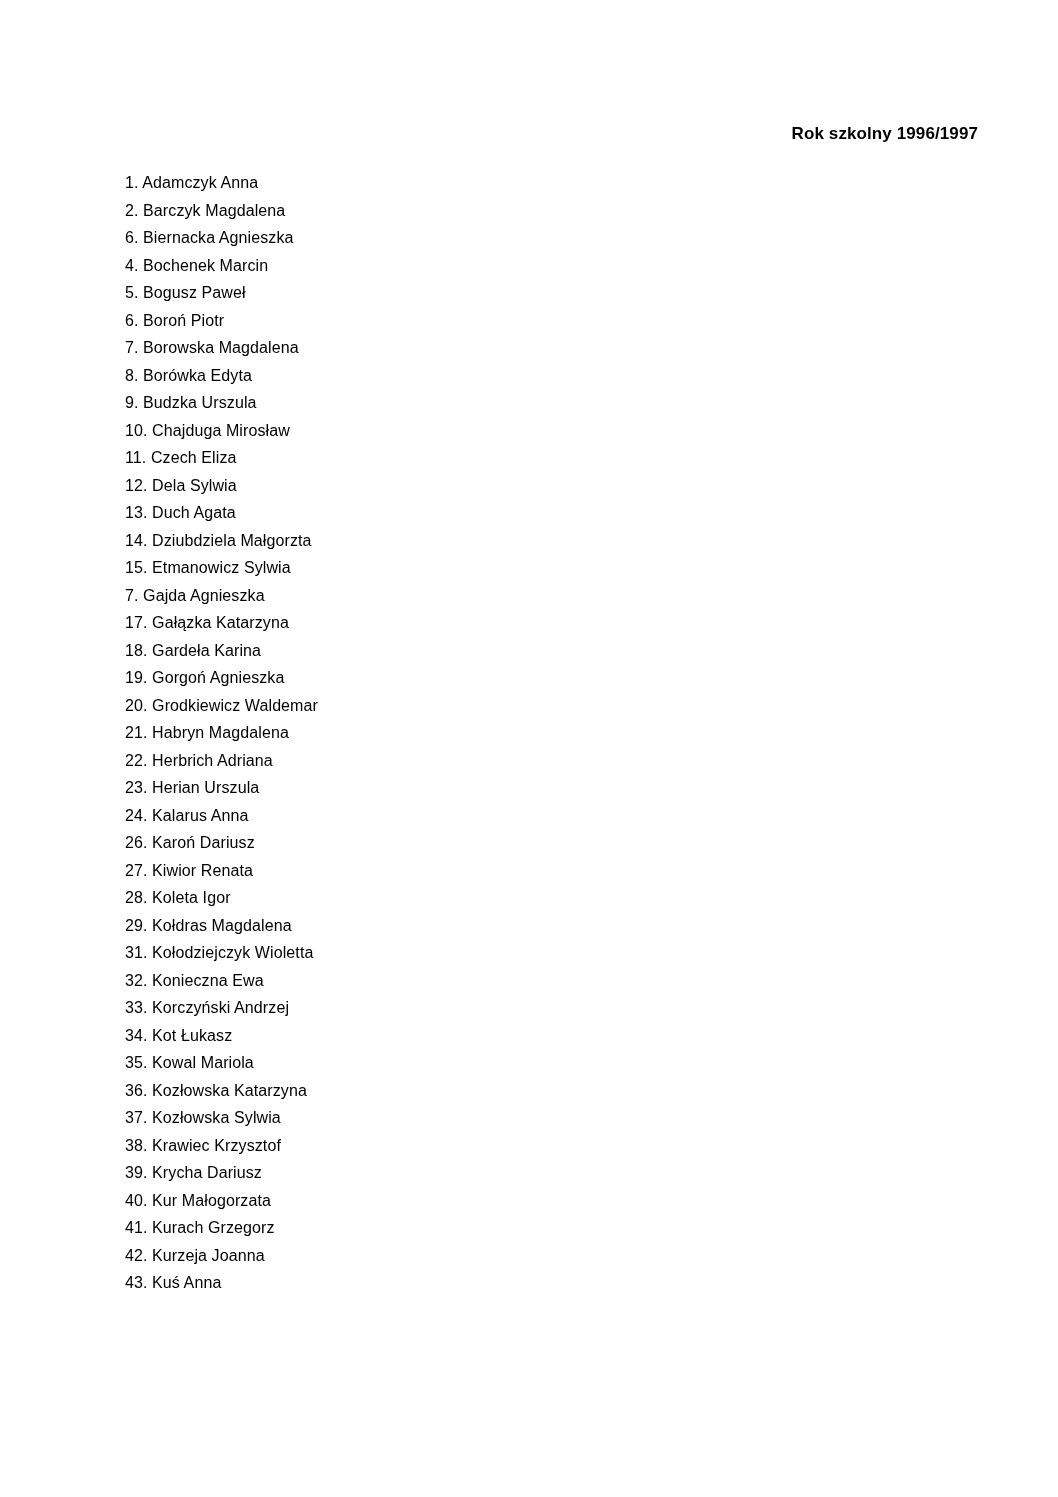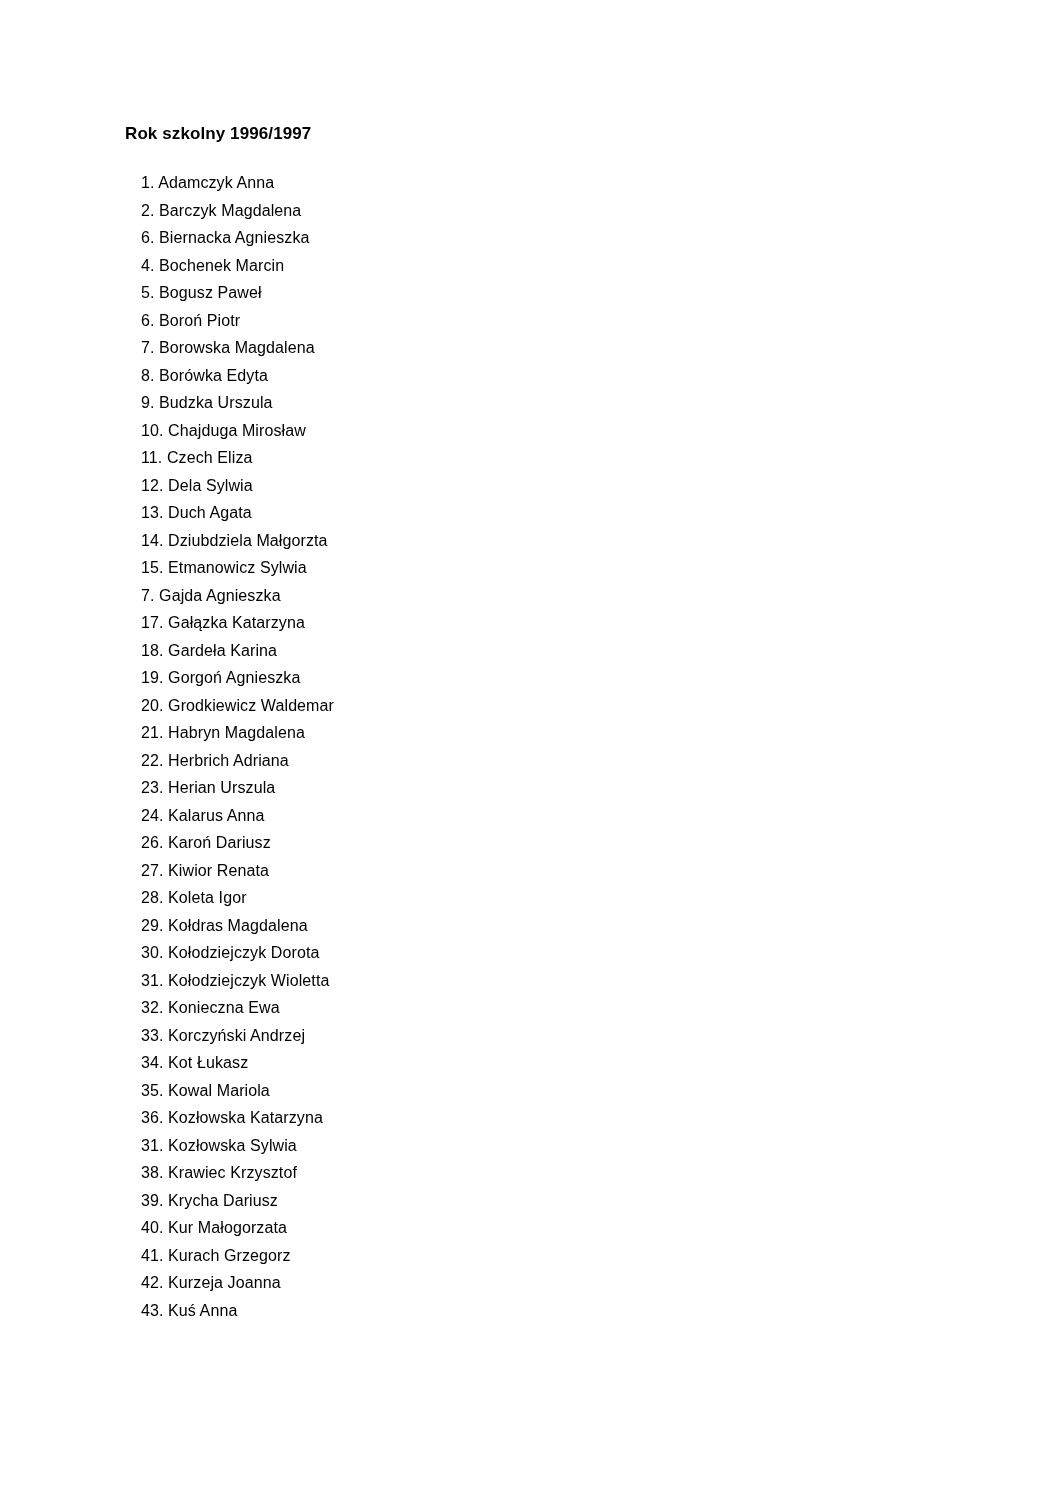--- a/index.html
+++ b/index.html
@@ -20,23 +20,24 @@
     height: 1497px;
     padding: 124px 80px 0 125px;
     background: #ffffff;
   }
   .doc-title {
     font-size: 17px;
     font-weight: 700;
     line-height: 20px;
     margin: 0 0 25px 0;
     letter-spacing: 0.1px;
+    text-align: right;
   }
   .name-list {
-    margin: 16px;
+    margin: 0;
     padding: 0;
     list-style: none;
     font-size: 16px;
     font-weight: 400;
   }
   .name-list .list-item {
     line-height: 27.5px;
     height: 27.5px;
     white-space: nowrap;
     letter-spacing: 0.1px;
@@ -70,28 +71,27 @@
       <div class="list-item">19. Gorgoń Agnieszka</div>
       <div class="list-item">20. Grodkiewicz Waldemar</div>
       <div class="list-item">21. Habryn Magdalena</div>
       <div class="list-item">22. Herbrich Adriana</div>
       <div class="list-item">23. Herian Urszula</div>
       <div class="list-item">24. Kalarus Anna</div>
       <div class="list-item">26. Karoń Dariusz</div>
       <div class="list-item">27. Kiwior Renata</div>
       <div class="list-item">28. Koleta Igor</div>
       <div class="list-item">29. Kołdras Magdalena</div>
-      <div class="list-item">30. Kołodziejczyk Dorota</div>
       <div class="list-item">31. Kołodziejczyk Wioletta</div>
       <div class="list-item">32. Konieczna Ewa</div>
       <div class="list-item">33. Korczyński Andrzej</div>
       <div class="list-item">34. Kot Łukasz</div>
       <div class="list-item">35. Kowal Mariola</div>
       <div class="list-item">36. Kozłowska Katarzyna</div>
-      <div class="list-item">31. Kozłowska Sylwia</div>
+      <div class="list-item">37. Kozłowska Sylwia</div>
       <div class="list-item">38. Krawiec Krzysztof</div>
       <div class="list-item">39. Krycha Dariusz</div>
       <div class="list-item">40. Kur Małogorzata</div>
       <div class="list-item">41. Kurach Grzegorz</div>
       <div class="list-item">42. Kurzeja Joanna</div>
       <div class="list-item">43. Kuś Anna</div>
     </div>
 </div>
 
 </body></html>

